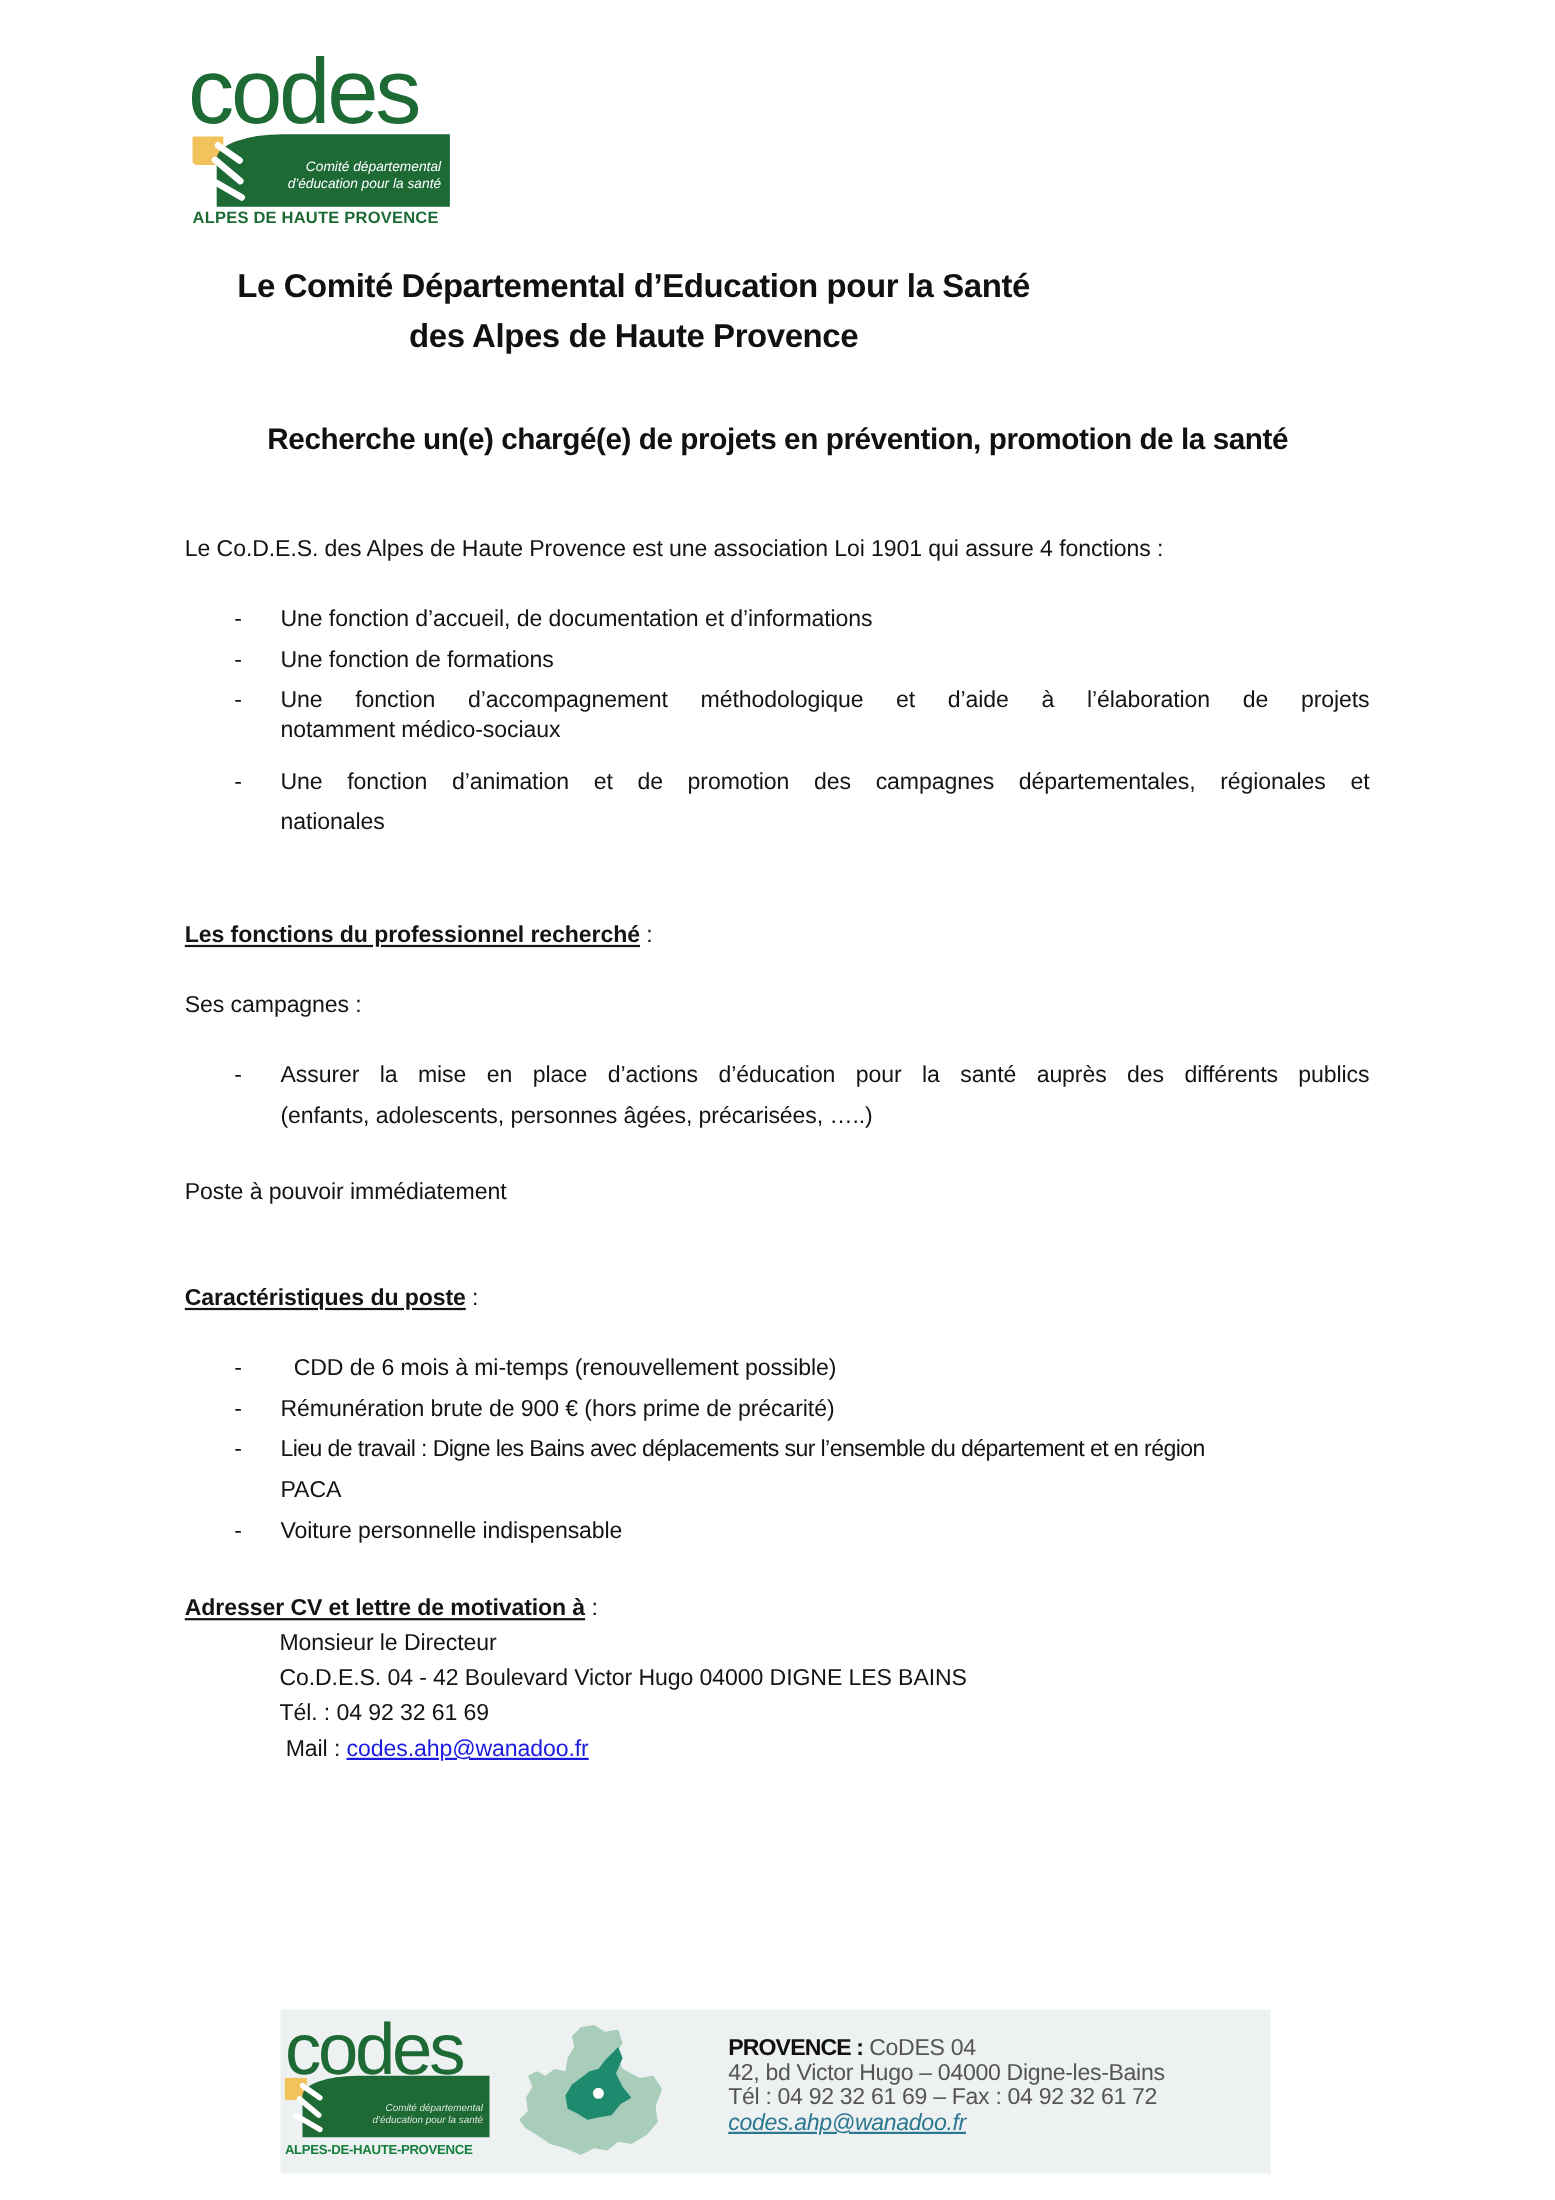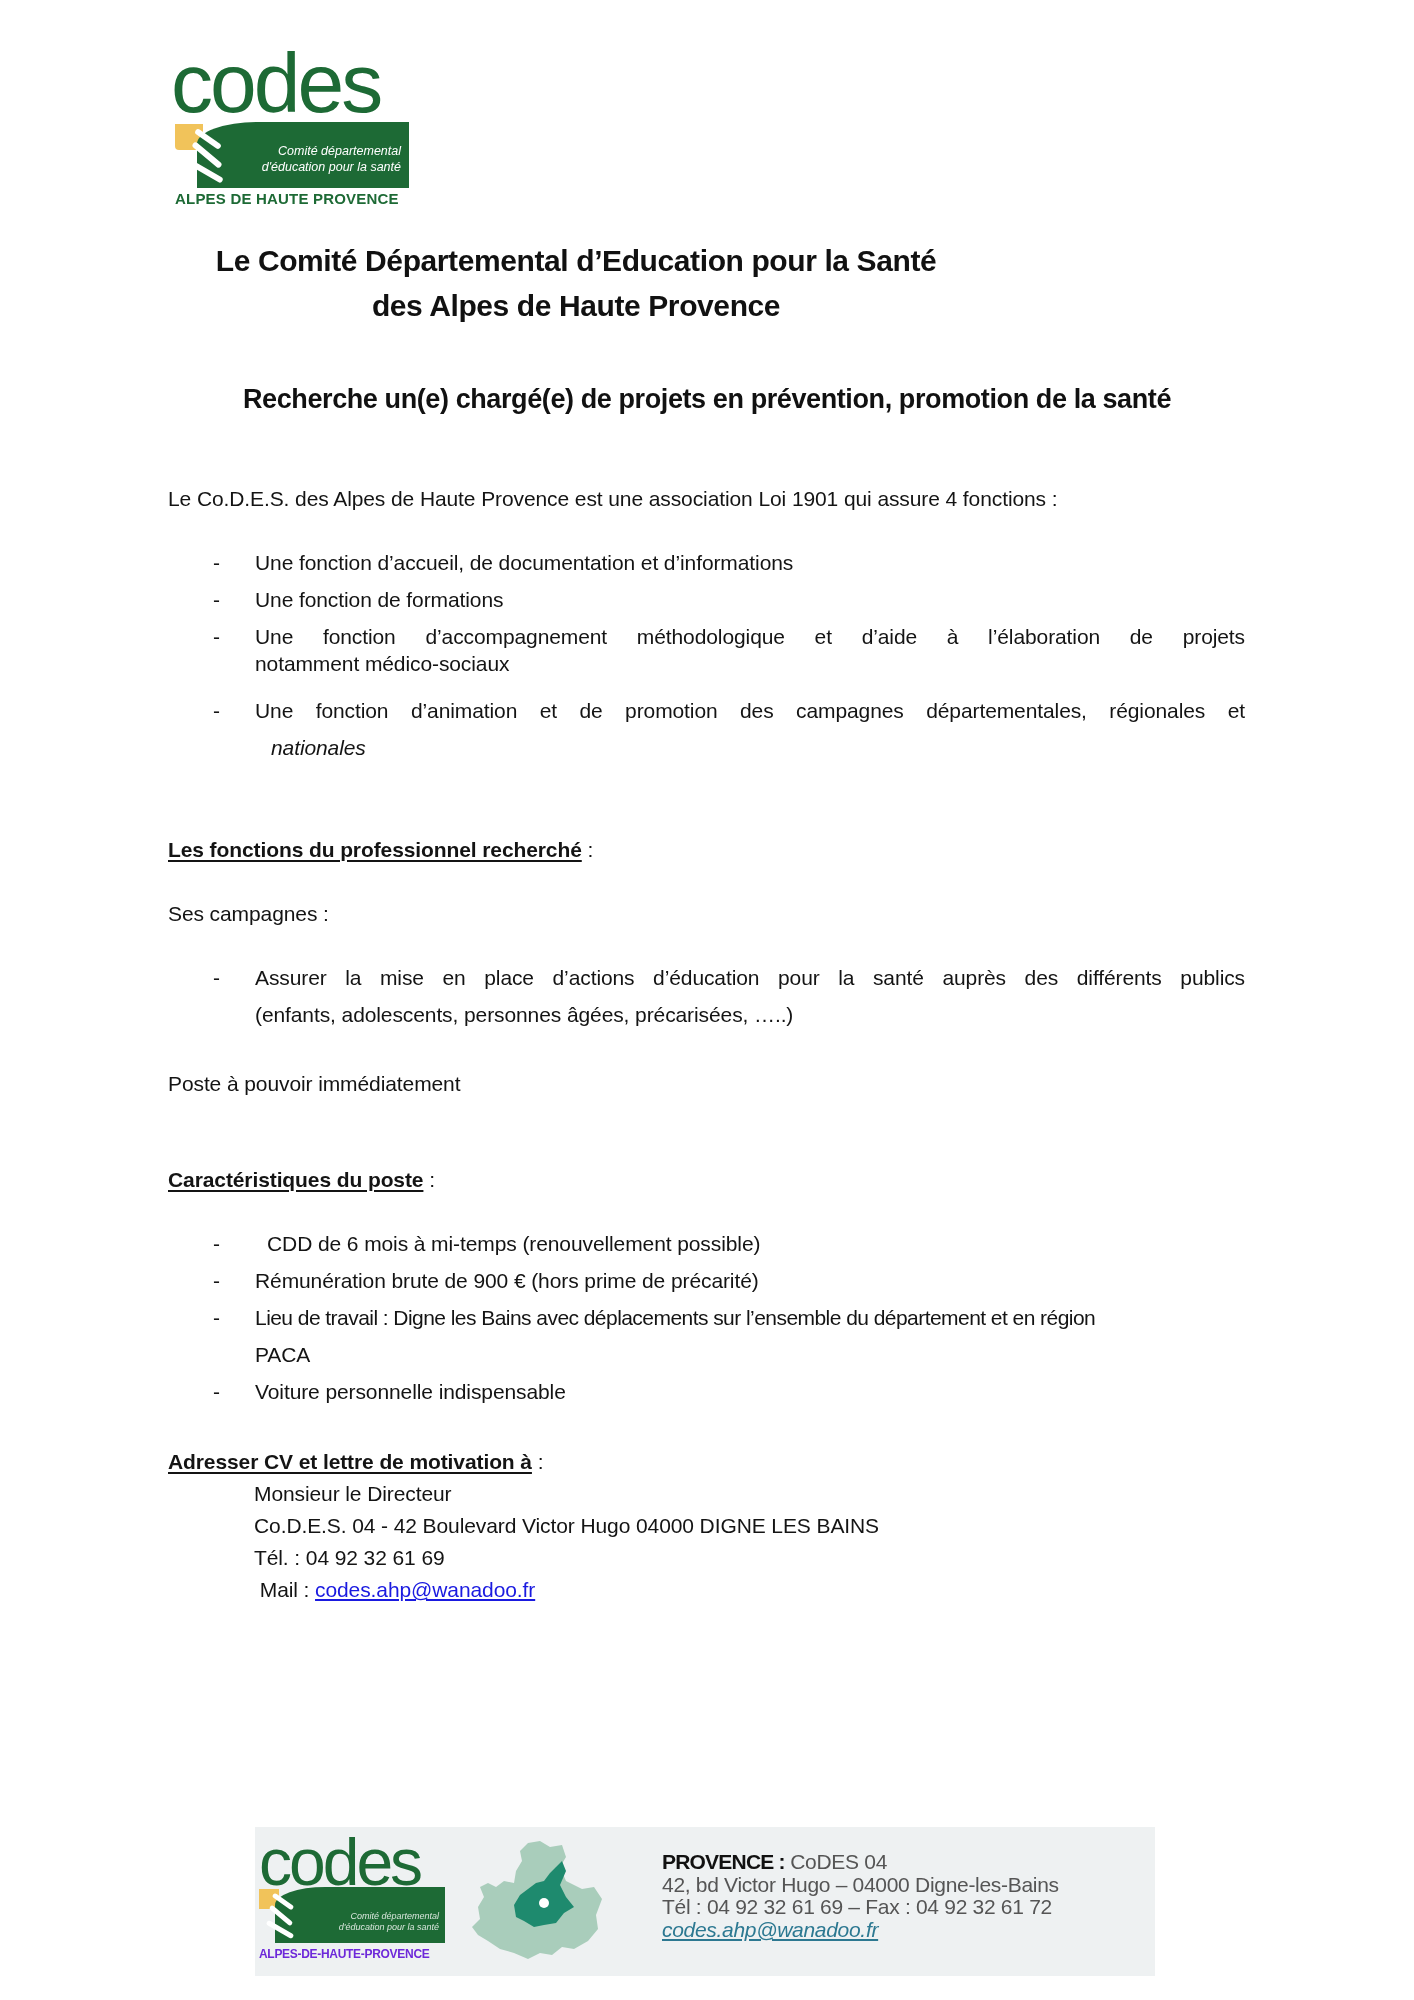--- a/index.html
+++ b/index.html
@@ -25,21 +25,21 @@
 
   a.mail { color: #1a1ae0; text-decoration: underline; }
 
   
   .banner { position: absolute; left: 255px; top: 1827px; width: 900px; height: 149px; background: #eef1f2; }
   .fb-logo { position: absolute; left: 4px; top: 8px; width: 190px; height: 132px; }
   .fb-word { position: absolute; left: 0; top: -8px; font-family: "Liberation Sans", sans-serif; font-size: 66px; color: #1d6a35; letter-spacing: -3px; line-height: 70px; }
   .fb-sun { position: absolute; left: 0; top: 54px; width: 20px; height: 20px; background: #f1c35a; }
   .fb-band { position: absolute; left: 16px; top: 52px; width: 170px; height: 56px; background: #1d6a35; border-top-left-radius: 50px 18px; }
   .fb-sub { position: absolute; right: 6px; top: 24px; font-size: 9px; line-height: 11px; color: #d8e6dc; font-style: italic; text-align: right; font-family: "Liberation Sans", sans-serif; }
-  .fb-region { position: absolute; left: 0; top: 112px; font-size: 12px; font-weight: bold; color: #6d28d9; font-family: "Liberation Sans", sans-serif; letter-spacing: -0.3px; }
+  .fb-region { position: absolute; left: 0; top: 112px; font-size: 12px; font-weight: bold; color: #15803d; font-family: "Liberation Sans", sans-serif; letter-spacing: -0.3px; }
   .fb-map { position: absolute; left: 215px; top: 10px; width: 140px; height: 128px; }
   .fb-text { position: absolute; left: 407px; font-family: "Liberation Sans", sans-serif; font-size: 21px; line-height: 24px; color: #555; white-space: nowrap; letter-spacing: -0.3px; }
   .fb-text .strong { color: #111; font-weight: bold; letter-spacing: -0.8px; }
   .fb-link { color: #2c7891; font-style: italic; text-decoration: underline; }
 </style>
 </head>
 <body>
 
 <div class="logo">
   <div class="logo-word">codes</div>
@@ -66,21 +66,21 @@
 
   <span class="dash" style="left:213px; top:587px;">-</span>
   <div class="t" style="left:255px; top:587px;">Une fonction de formations</div>
 
   <span class="dash" style="left:213px; top:624px;">-</span>
   <div class="t just" style="left:255px; top:624px; width:990px;">Une fonction d’accompagnement méthodologique et d’aide à l’élaboration de projets</div>
   <div class="t" style="left:255px; top:651px;">notamment médico-sociaux</div>
 
   <span class="dash" style="left:213px; top:698px;">-</span>
   <div class="t just" style="left:255px; top:698px; width:990px;">Une fonction d’animation et de promotion des campagnes départementales, régionales et</div>
-  <div class="t" style="left:271px; top:735px;font-style:italic;">nationales</div>
+  <div class="t" style="left:255px; top:735px;">nationales</div>
 </div>
 
 <div class="t" style="left:168px; top:837px;">
   <span class="b u">Les fonctions du professionnel recherché</span><span> :</span>
 </div>
 <div class="t" style="left:168px; top:901px;">Ses campagnes :</div>
 
 <span class="dash" style="left:213px; top:965px;">-</span>
 <div class="t just" style="left:255px; top:965px; width:990px;">Assurer la mise en place d’actions d’éducation pour la santé auprès des différents publics</div>
 <div class="t" style="left:255px; top:1002px;">(enfants, adolescents, personnes âgées, précarisées,  …..)</div>

